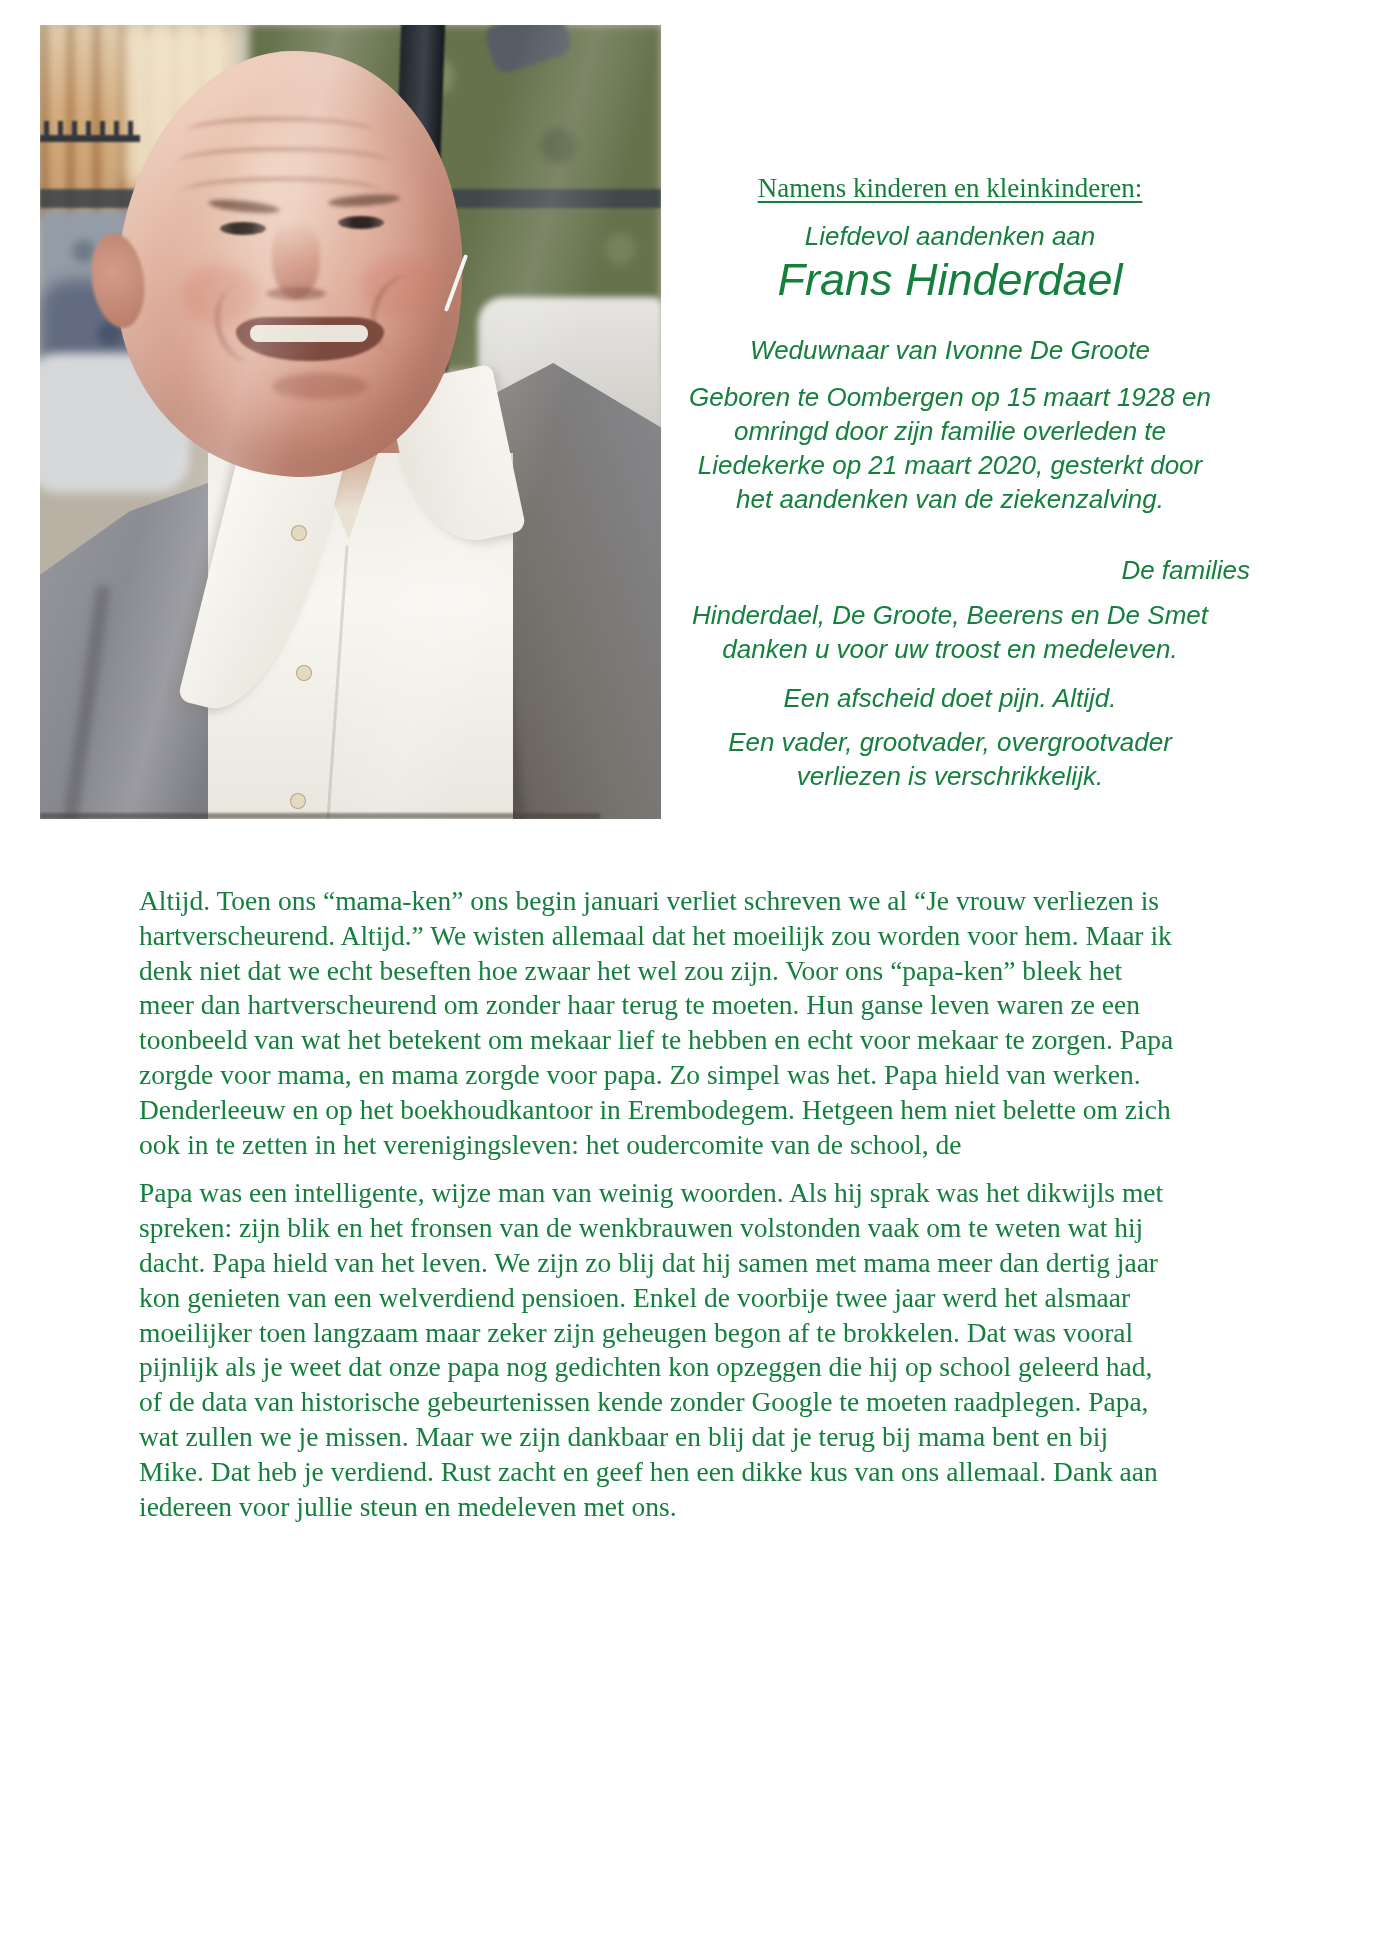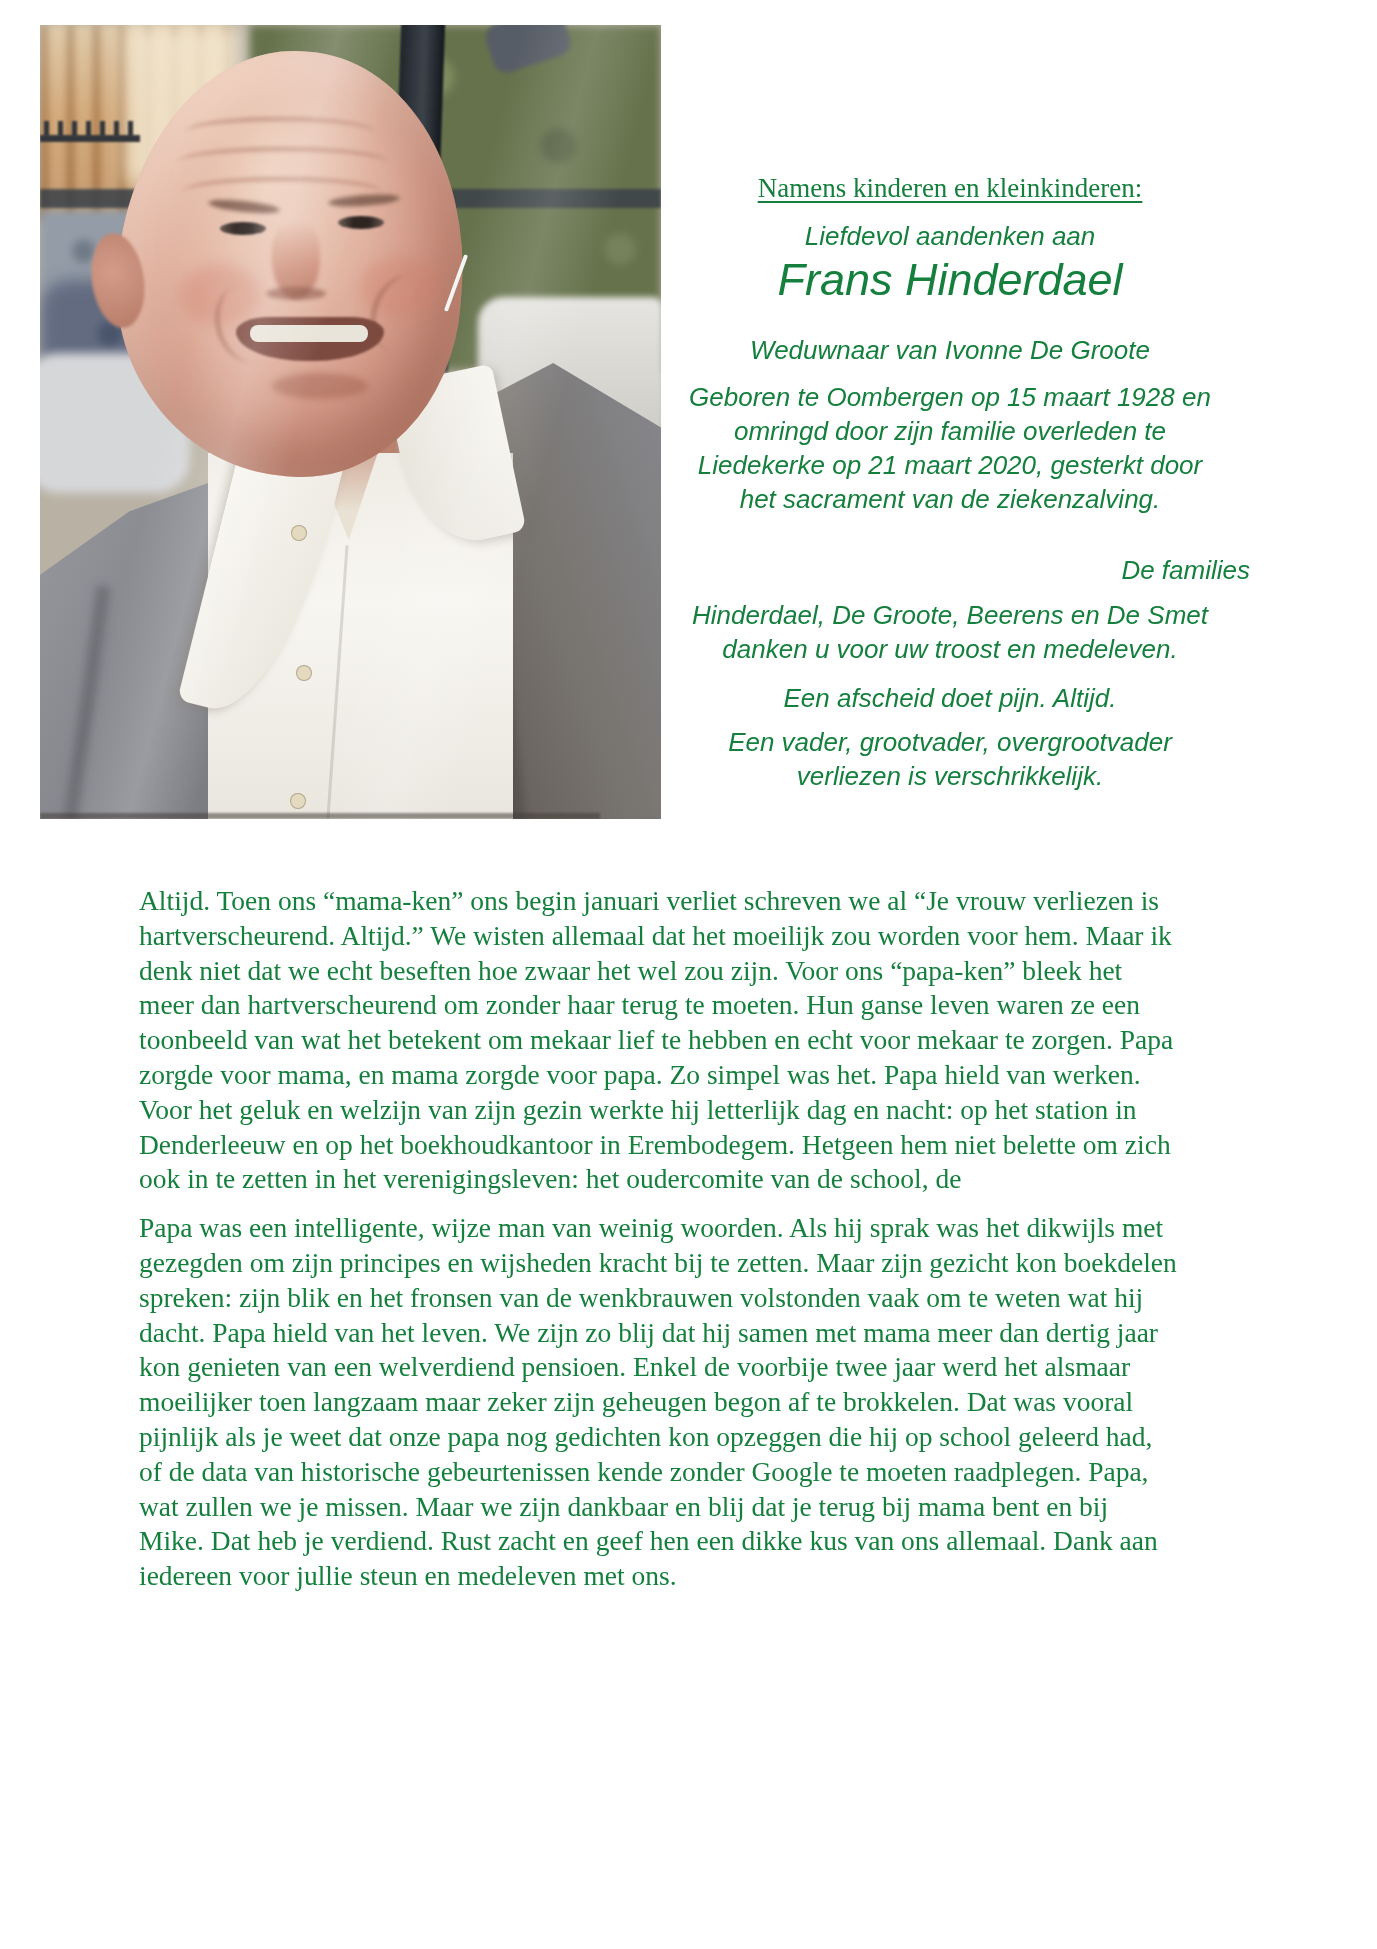--- a/index.html
+++ b/index.html
@@ -177,21 +177,21 @@
 
   <div class="memorial">
     <div class="m-heading">Namens kinderen en kleinkinderen:</div>
     <div class="m-sub">Liefdevol aandenken aan</div>
     <div class="m-name">Frans Hinderdael</div>
     <div class="m-widower">Weduwnaar van Ivonne De Groote</div>
     <div class="m-life">
         <div>Geboren te Oombergen op 15 maart 1928 en</div>
         <div>omringd door zijn familie overleden te</div>
         <div>Liedekerke op 21 maart 2020, gesterkt door</div>
-        <div>het sacrament van de ziekenzalving.</div>
+        <div>het aandenken van de ziekenzalving.</div>
       </div>
     <div class="m-fam-intro">De families</div>
     <div class="m-fam">
         <div>Hinderdael, De Groote, Beerens en De Smet</div>
         <div>danken u voor uw troost en medeleven.</div>
       </div>
     <div class="m-farewell">Een afscheid doet pijn. Altijd.</div>
     <div class="m-loss">
         <div>Een vader, grootvader, overgrootvader</div>
         <div>verliezen is verschrikkelijk.</div>
@@ -199,27 +199,25 @@
   </div>
 
   <div class="eulogy">
     <div class="para">
         <div>Altijd. Toen ons “mama-ken” ons begin januari verliet schreven we al “Je vrouw verliezen is</div>
         <div>hartverscheurend. Altijd.” We wisten allemaal dat het moeilijk zou worden voor hem. Maar ik</div>
         <div>denk niet dat we echt beseften hoe zwaar het wel zou zijn. Voor ons “papa-ken” bleek het</div>
         <div>meer dan hartverscheurend om zonder haar terug te moeten. Hun ganse leven waren ze een</div>
         <div>toonbeeld van wat het betekent om mekaar lief te hebben en echt voor mekaar te zorgen. Papa</div>
         <div>zorgde voor mama, en mama zorgde voor papa. Zo simpel was het. Papa hield van werken.</div>
-        <div>Voor het geluk en welzijn van zijn gezin werkte hij letterlijk dag en nacht: op het station in</div>
         <div>Denderleeuw en op het boekhoudkantoor in Erembodegem. Hetgeen hem niet belette om zich</div>
         <div>ook in te zetten in het verenigingsleven: het oudercomite van de school, de</div>
       </div>
     <div class="para">
         <div>Papa was een intelligente, wijze man van weinig woorden. Als hij sprak was het dikwijls met</div>
-        <div>gezegden om zijn principes en wijsheden kracht bij te zetten. Maar zijn gezicht kon boekdelen</div>
         <div>spreken: zijn blik en het fronsen van de wenkbrauwen volstonden vaak om te weten wat hij</div>
         <div>dacht. Papa hield van het leven. We zijn zo blij dat hij samen met mama meer dan dertig jaar</div>
         <div>kon genieten van een welverdiend pensioen. Enkel de voorbije twee jaar werd het alsmaar</div>
         <div>moeilijker toen langzaam maar zeker zijn geheugen begon af te brokkelen. Dat was vooral</div>
         <div>pijnlijk als je weet dat onze papa nog gedichten kon opzeggen die hij op school geleerd had,</div>
         <div>of de data van historische gebeurtenissen kende zonder Google te moeten raadplegen. Papa,</div>
         <div>wat zullen we je missen. Maar we zijn dankbaar en blij dat je terug bij mama bent en bij</div>
         <div>Mike. Dat heb je verdiend. Rust zacht en geef hen een dikke kus van ons allemaal. Dank aan</div>
         <div>iedereen voor jullie steun en medeleven met ons.</div>
       </div>

